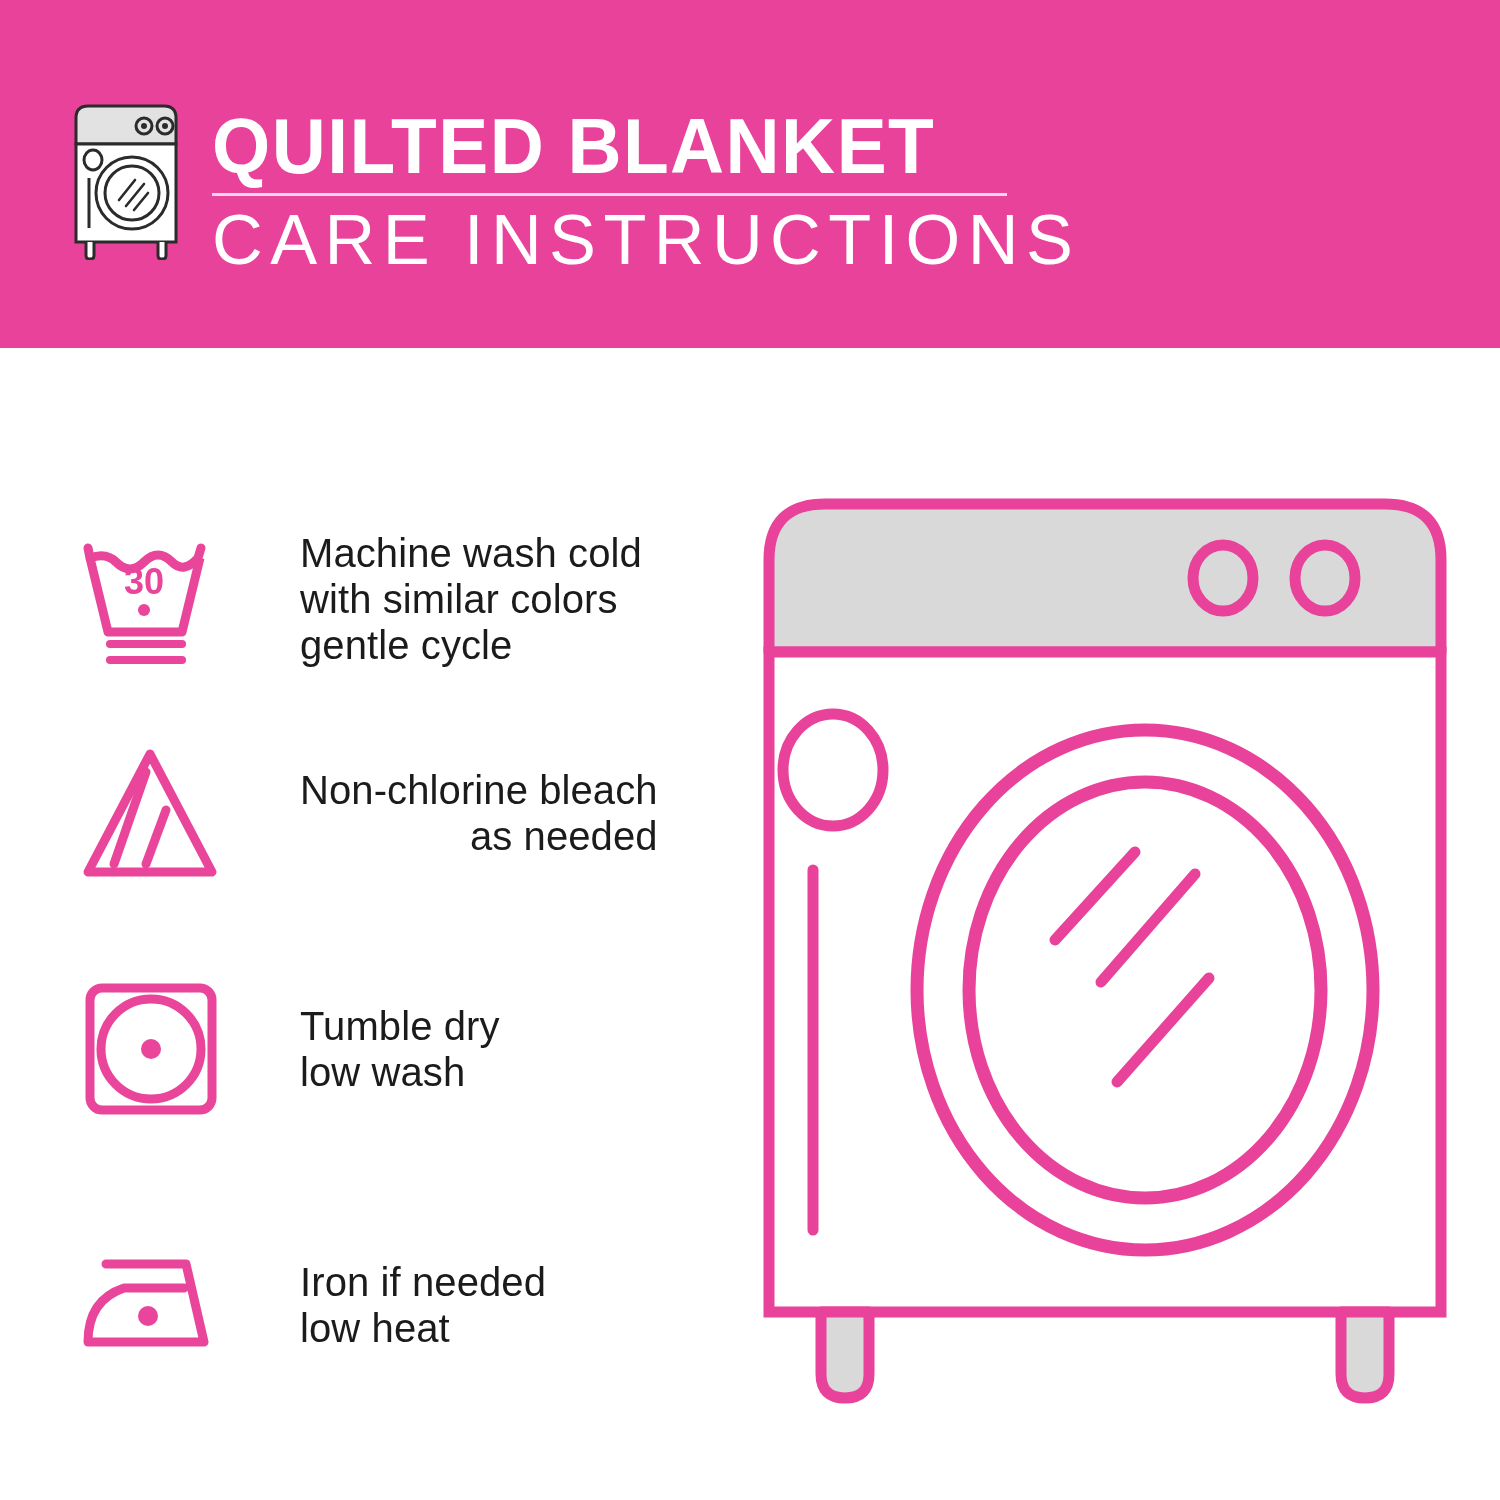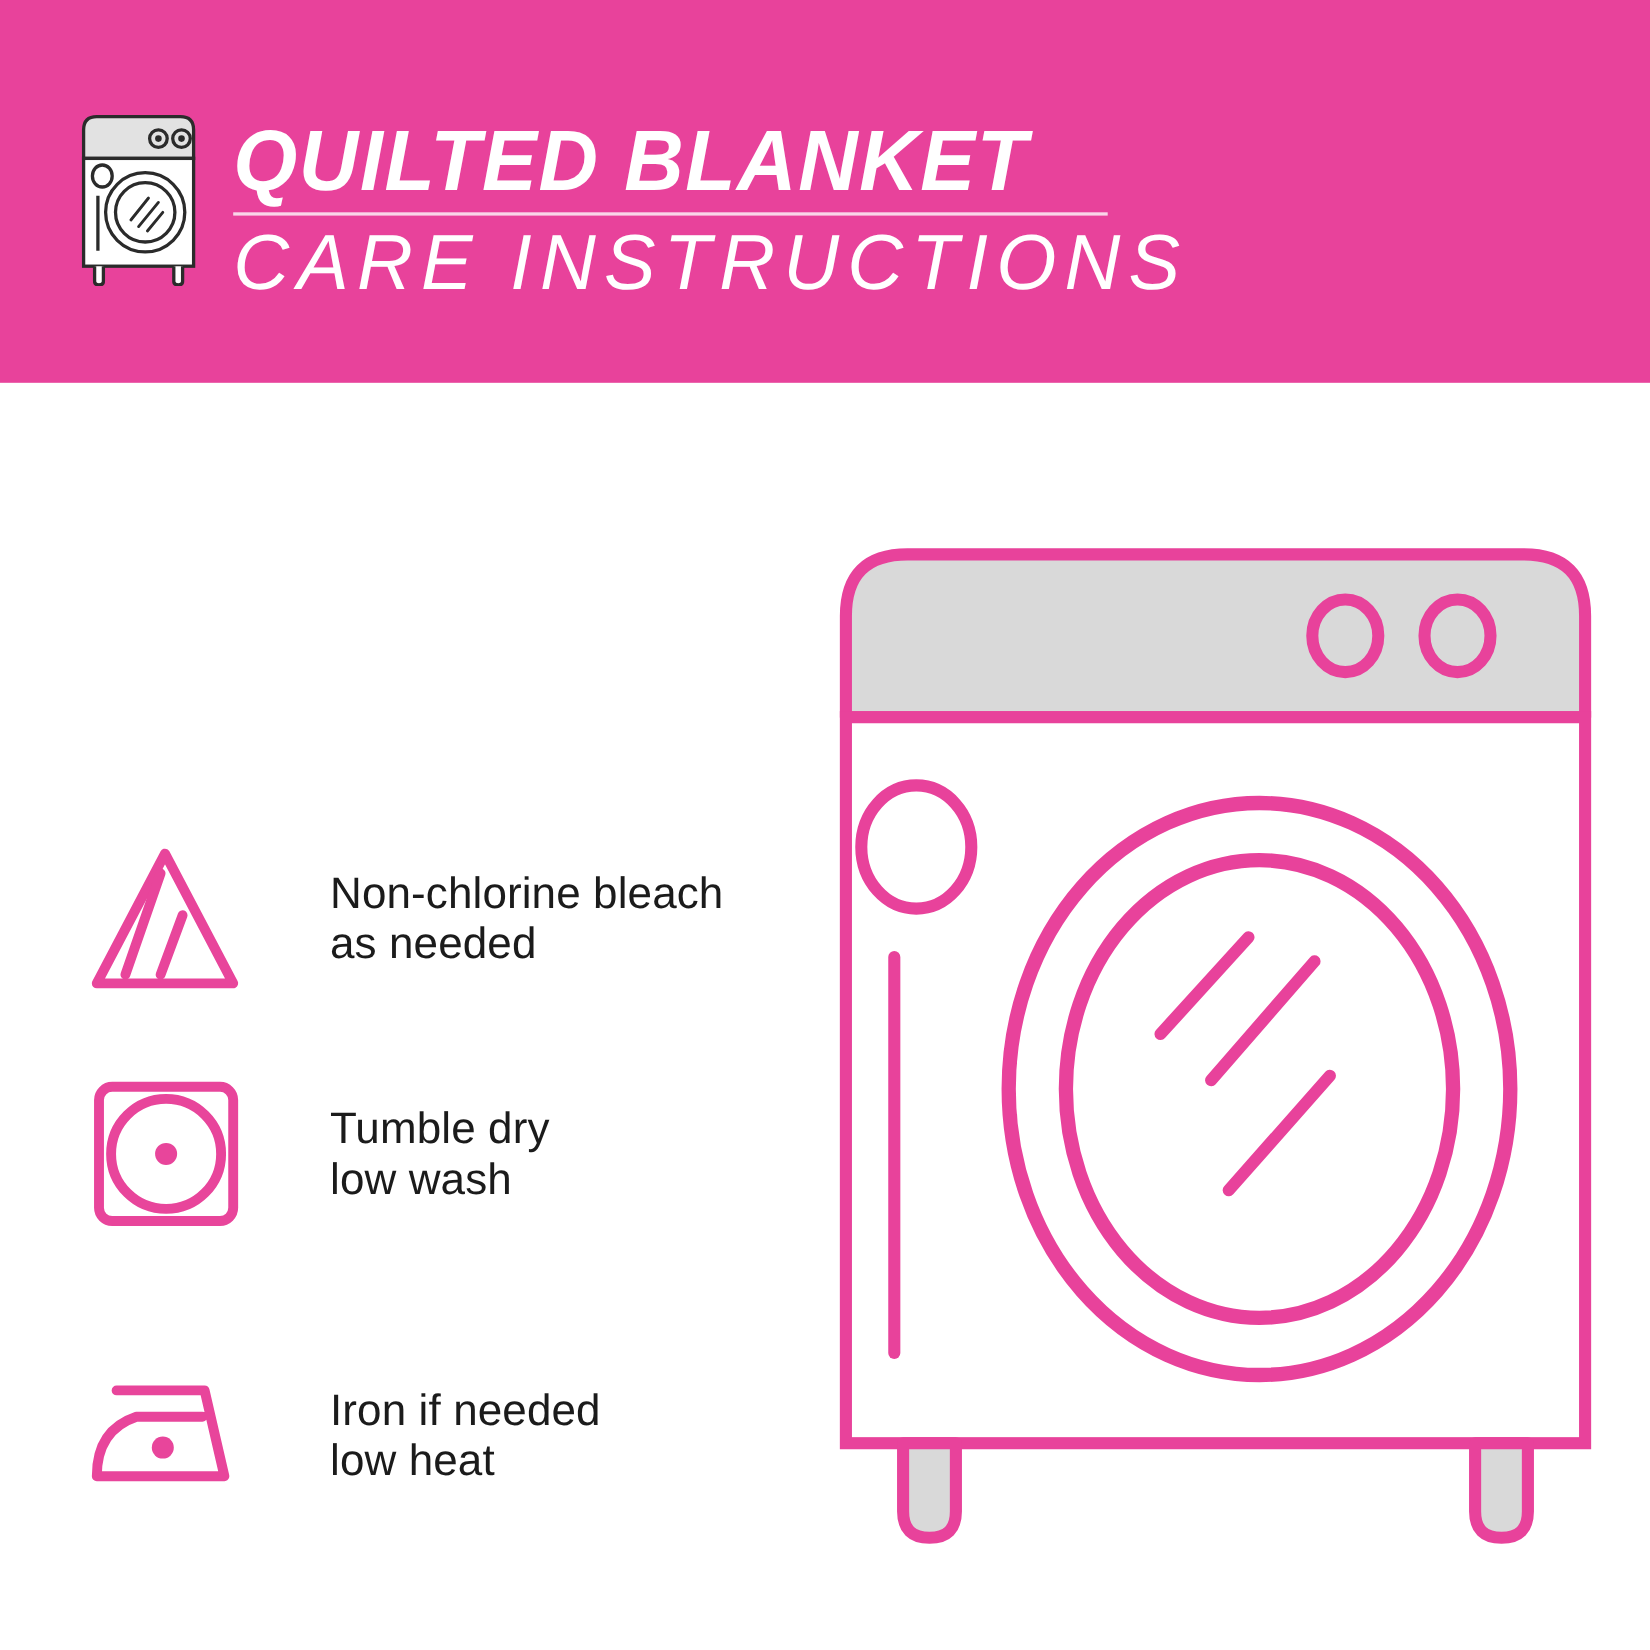--- a/index.html
+++ b/index.html
@@ -16,21 +16,20 @@
   }
 
   
   .header {
     position: absolute;
     left: 0; top: 0;
     width: 1500px;
     height: 348px;
     background: #e8429b;
     box-sizing: border-box;
-    font-style: italic;
   }
   .header-inner {
     position: absolute;
     left: 62px;
     top: 100px;
     display: flex;
     align-items: flex-start;
   }
   .header-icon {
     width: 128px;
@@ -81,21 +80,21 @@
     height: 1152px;
   }
   .care-row {
     position: absolute;
     left: 72px;
     display: flex;
     align-items: center;
     width: 640px;
   }
   .care-row.r0 { top: 176px; }
-  .care-row.r1 { top: 412px; }
+  .care-row.r1 { top: 390px; text-align: right; }
   .care-row.r2 { top: 626px; }
   .care-row.r3 { top: 882px; }
 
   .care-symbol {
     width: 160px;
     height: 150px;
     flex: 0 0 auto;
     display: block;
   }
   .care-label {
@@ -154,20 +153,37 @@
       <div class="title-main">QUILTED BLANKET</div>
       <div class="title-divider"></div>
       <div class="title-sub">CARE INSTRUCTIONS</div>
     </div>
 
   </div>
 </div>
 
 <div class="care-list">
 
+  <div class="care-row r0">
+    <svg class="care-symbol" viewBox="0 0 160 150">
+
+      <path d="M16 24 L18 34 Q34 28 44 38 Q58 52 72 38 Q86 24 100 38 Q112 50 126 34 L129 24" fill="none" stroke="#e8459b" stroke-width="9" stroke-linecap="round" stroke-linejoin="round"></path>
+      <path d="M18 34 L36 108 L110 108 L128 34" fill="none" stroke="#e8459b" stroke-width="9" stroke-linejoin="round"></path>
+
+      <text x="72" y="70" fill="#e8459b" font-family="Liberation Sans, sans-serif" font-size="36" font-weight="bold" text-anchor="middle">30</text>
+
+      <circle cx="72" cy="86" r="6" fill="#e8459b"></circle>
+
+      <rect x="34" y="116" width="80" height="8" rx="4" fill="#e8459b"></rect>
+      <rect x="34" y="132" width="80" height="8" rx="4" fill="#e8459b"></rect>
+    </svg>
+    <div class="care-label">Machine wash cold
+with similar colors
+gentle cycle</div>
+  </div>
 
   <div class="care-row r1">
     <svg class="care-symbol" viewBox="0 0 160 150">
       <path d="M78 16 L140 134 L16 134 Z" fill="none" stroke="#e8459b" stroke-width="9" stroke-linejoin="round"></path>
       <line x1="74" y1="34" x2="42" y2="126" stroke="#e8459b" stroke-width="9" stroke-linecap="round"></line>
       <line x1="94" y1="72" x2="74" y2="126" stroke="#e8459b" stroke-width="9" stroke-linecap="round"></line>
     </svg>
     <div class="care-label">Non-chlorine bleach
 as needed</div>
   </div>

